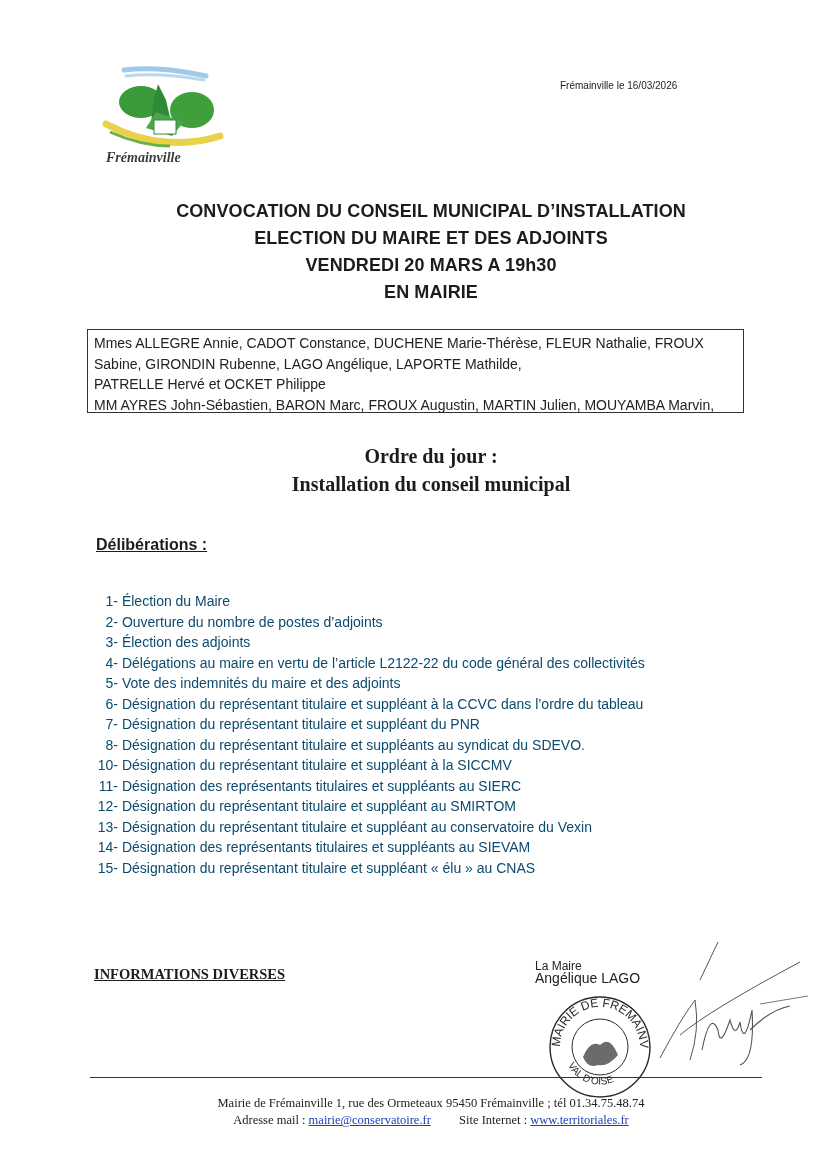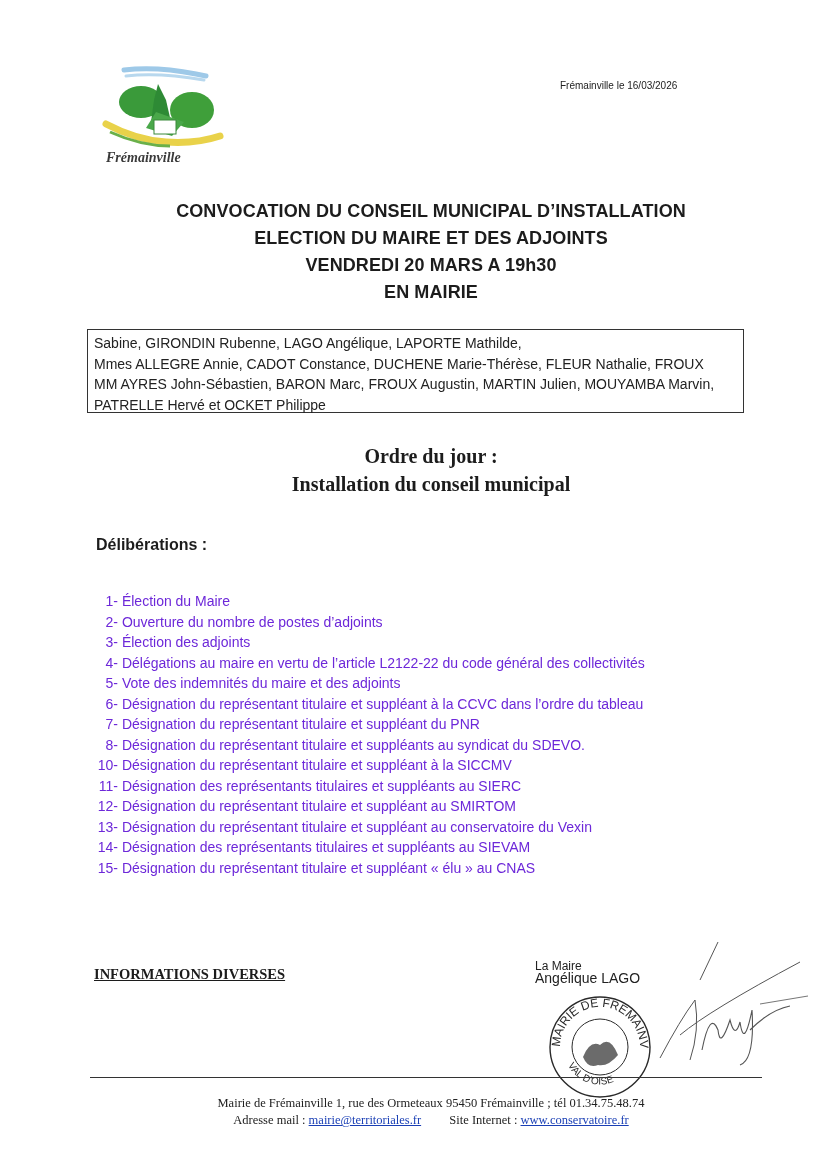--- a/index.html
+++ b/index.html
@@ -12,23 +12,23 @@
   .date-line { position: absolute; left: 560px; top: 80px; font-size: 10px; color: #222; }
 
   .title-block { position: absolute; left: 0; top: 198px; width: 862px; text-align: center; }
   .title-line { font-size: 18px; font-weight: bold; line-height: 27px; color: #1c1c1c; letter-spacing: 0.1px; }
 
   .names-box { position: absolute; left: 87px; top: 329px; width: 657px; height: 84px; border: 1px solid #333; box-sizing: border-box; padding: 3px 6px; font-size: 14px; line-height: 20.5px; color: #222; }
 
   .agenda-head { position: absolute; left: 0; top: 442px; width: 862px; text-align: center; }
   .agenda-line { font-family: "Liberation Serif", serif; font-weight: bold; font-size: 20px; line-height: 28px; color: #1c1c1c; }
 
-  .delib-title { position: absolute; left: 96px; top: 536px; font-size: 16px; font-weight: bold; color: #1c1c1c; }
+  .delib-title { position: absolute; left: 96px; top: 536px; font-size: 16px; font-weight: bold; text-decoration: underline; color: #1c1c1c; }
 
-  .delib-list { position: absolute; left: 93px; top: 591px; width: 660px; font-size: 14px; line-height: 20.5px; color: #6d28d9; margin: 0; padding: 0; list-style: none; }
+  .delib-list { position: absolute; left: 93px; top: 591px; width: 660px; font-size: 14px; line-height: 20.5px; color: #0c4a6e; margin: 0; padding: 0; list-style: none; }
   .delib-list li { white-space: nowrap; }
   .num { display: inline-block; width: 25px; text-align: right; }
 
   .info-title { position: absolute; left: 94px; top: 936px; font-family: "Liberation Serif", serif; font-weight: bold; font-size: 14.5px; text-decoration: underline; color: #1c1c1c; margin-top: 30px; }
 
   .sign-role { position: absolute; left: 535px; top: 959px; font-size: 12px; color: #222; }
   .sign-name { position: absolute; left: 535px; top: 970px; font-size: 14px; color: #222; }
   .stamp { position: absolute; left: 538px; top: 985px; width: 130px; height: 115px; }
   .signature { position: absolute; left: 640px; top: 940px; width: 170px; height: 130px; }
 
@@ -56,24 +56,24 @@
 <div class="date-line sans">Frémainville le 16/03/2026</div>
 
 <div class="title-block sans">
   <div class="title-line">CONVOCATION DU CONSEIL MUNICIPAL D’INSTALLATION</div>
   <div class="title-line">ELECTION DU MAIRE ET DES ADJOINTS</div>
   <div class="title-line">VENDREDI 20 MARS A 19h30</div>
   <div class="title-line">EN MAIRIE</div>
 </div>
 
 <div class="names-box sans">
+  <div>Mmes ALLEGRE Annie, CADOT Constance, DUCHENE Marie-Thérèse, FLEUR Nathalie, FROUX</div>
   <div>Sabine, GIRONDIN Rubenne, LAGO Angélique, LAPORTE Mathilde,</div>
-  <div>Mmes ALLEGRE Annie, CADOT Constance, DUCHENE Marie-Thérèse, FLEUR Nathalie, FROUX</div>
+  <div>PATRELLE Hervé et OCKET Philippe</div>
   <div>MM AYRES John-Sébastien, BARON Marc, FROUX Augustin, MARTIN Julien, MOUYAMBA Marvin,</div>
-  <div>PATRELLE Hervé et OCKET Philippe</div>
 </div>
 
 <div class="agenda-head">
   <div class="agenda-line">Ordre du jour :</div>
   <div class="agenda-line">Installation du conseil municipal</div>
 </div>
 
 <div class="delib-title sans">Délibérations :</div>
 
 <ul class="delib-list sans">
@@ -115,18 +115,18 @@
 </svg>
 
 <div class="sign-role sans">La Maire</div>
 <div class="sign-name sans">Angélique LAGO</div>
 
 <div class="footer-rule"></div>
 <div class="footer">
   <div>Mairie de Frémainville 1, rue des Ormeteaux 95450 Frémainville ; tél 01.34.75.48.74</div>
   <div>
     <span>Adresse mail :</span>
-    <a style="color: rgb(26, 63, 181);">mairie@territoriales.fr</a>
+    <a style="color: rgb(26, 63, 181);">mairie@conservatoire.fr</a>
     <span class="gap"></span>
     <span>Site Internet :</span>
-    <a style="color: rgb(26, 63, 181);">www.conservatoire.fr</a>
+    <a style="color: rgb(26, 63, 181);">www.territoriales.fr</a>
   </div>
 </div>
 
 </body></html>

